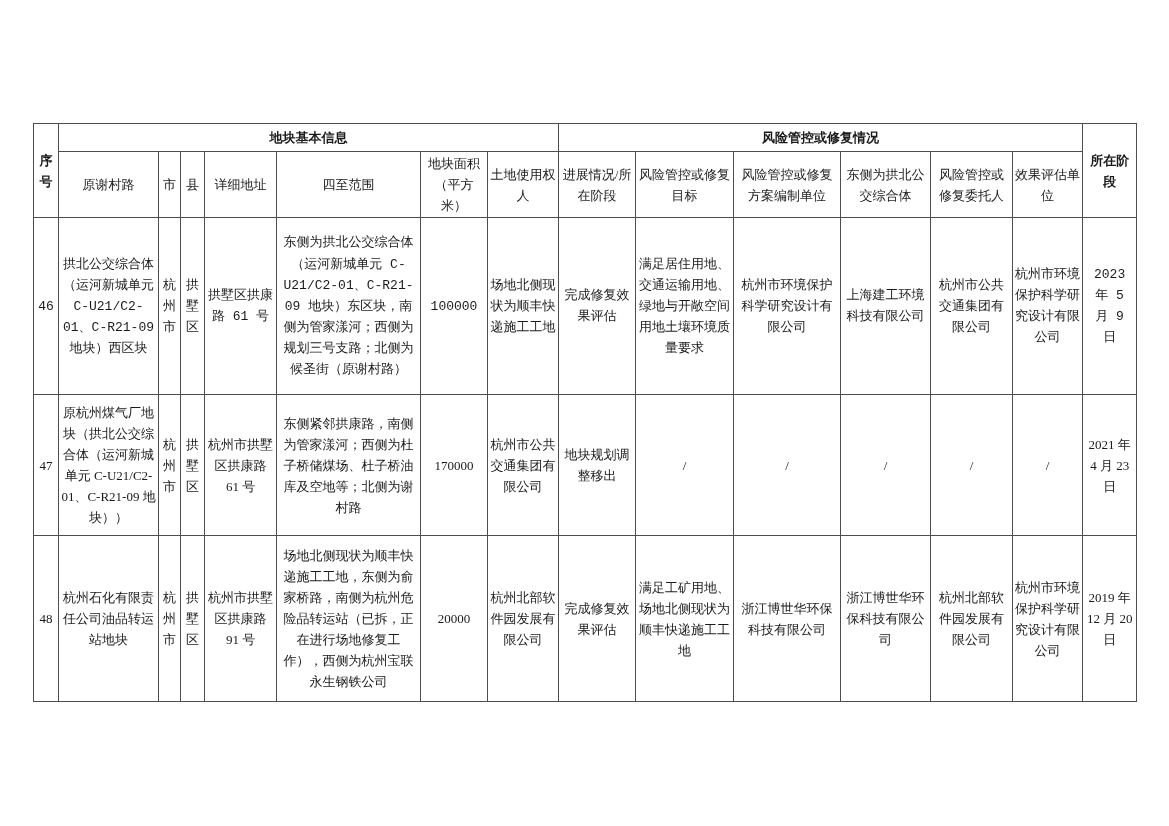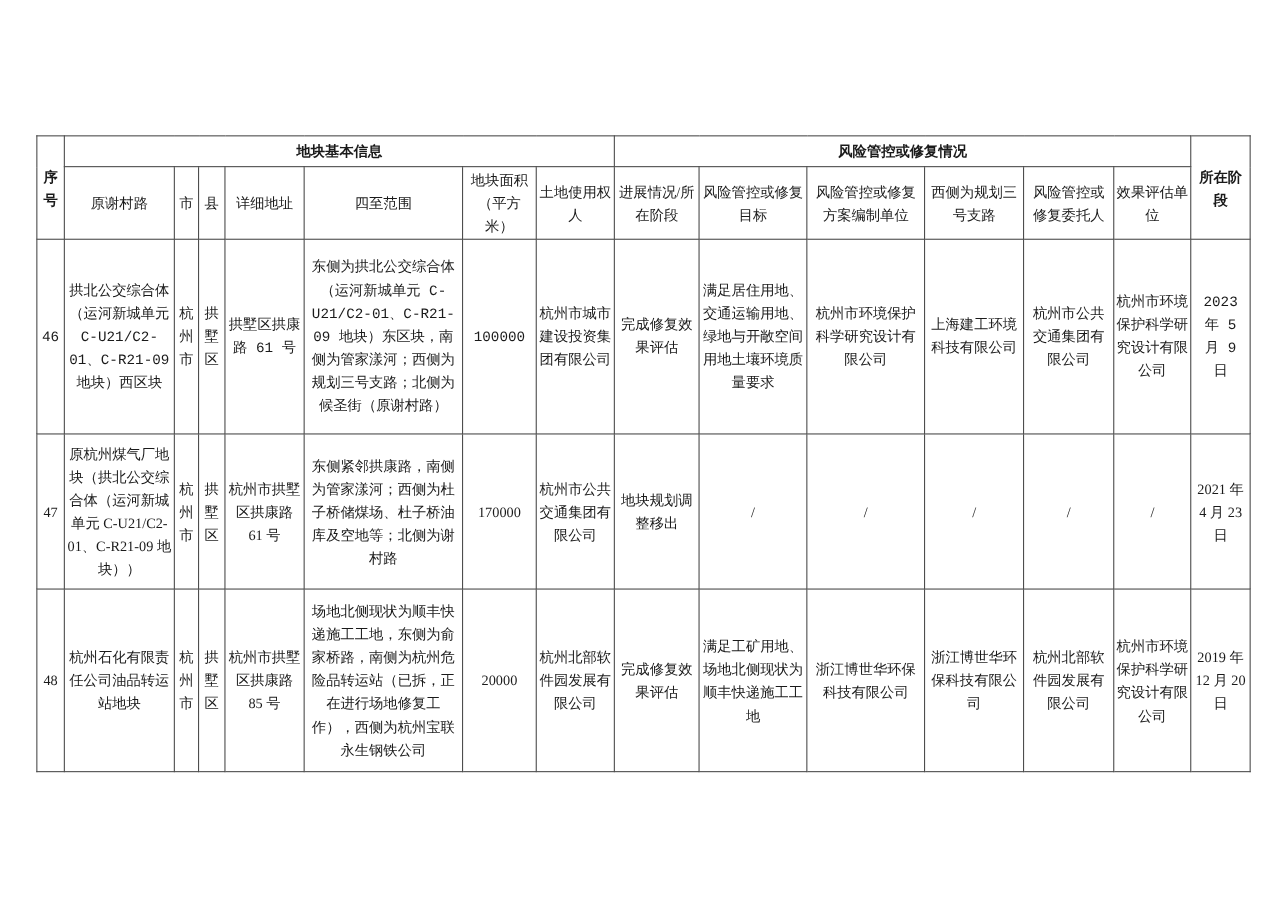--- a/index.html
+++ b/index.html
@@ -67,34 +67,34 @@
       <td>市</td>
       <td>县</td>
       <td>详细地址</td>
       <td>四至范围</td>
       <td>地块面积
 （平方米）</td>
       <td>土地使用权人</td>
       <td>进展情况/所在阶段</td>
       <td>风险管控或修复目标</td>
       <td>风险管控或修复方案编制单位</td>
-      <td>西侧为规划三号支路</td>
+      <td>东侧为拱北公交综合体</td>
       <td>风险管控或修复委托人</td>
       <td>效果评估单位</td>
     </tr>
 
     <tr class="row-46">
       <td>46</td>
       <td>拱北公交综合体（运河新城单元 C-U21/C2-01、C-R21-09 地块）西区块</td>
       <td>杭州市</td>
       <td>拱墅区</td>
       <td>拱墅区拱康路 61 号</td>
       <td>东侧为拱北公交综合体（运河新城单元 C-U21/C2-01、C-R21-09 地块）东区块，南侧为管家漾河；西侧为规划三号支路；北侧为候圣街（原谢村路）</td>
       <td>100000</td>
-      <td>杭州市城市建设投资集团有限公司</td>
+      <td>场地北侧现状为顺丰快递施工工地</td>
       <td>完成修复效果评估</td>
       <td>满足居住用地、交通运输用地、绿地与开敞空间用地土壤环境质量要求</td>
       <td>杭州市环境保护科学研究设计有限公司</td>
       <td>上海建工环境科技有限公司</td>
       <td>杭州市公共交通集团有限公司</td>
       <td>杭州市环境保护科学研究设计有限公司</td>
       <td>2023 年 5 月 9 日</td>
     </tr>
 
     <tr class="row-47">
@@ -113,21 +113,21 @@
       <td>/</td>
       <td>/</td>
       <td>2021 年 4 月 23 日</td>
     </tr>
 
     <tr class="row-48">
       <td>48</td>
       <td>杭州石化有限责任公司油品转运站地块</td>
       <td>杭州市</td>
       <td>拱墅区</td>
-      <td>杭州市拱墅区拱康路 85 号</td>
+      <td>杭州市拱墅区拱康路 91 号</td>
       <td>场地北侧现状为顺丰快递施工工地，东侧为俞家桥路，南侧为杭州危险品转运站（已拆，正在进行场地修复工作），西侧为杭州宝联永生钢铁公司</td>
       <td>20000</td>
       <td>杭州北部软件园发展有限公司</td>
       <td>完成修复效果评估</td>
       <td>满足工矿用地、场地北侧现状为顺丰快递施工工地</td>
       <td>浙江博世华环保科技有限公司</td>
       <td>浙江博世华环保科技有限公司</td>
       <td>杭州北部软件园发展有限公司</td>
       <td>杭州市环境保护科学研究设计有限公司</td>
       <td>2019 年 12 月 20 日</td>

